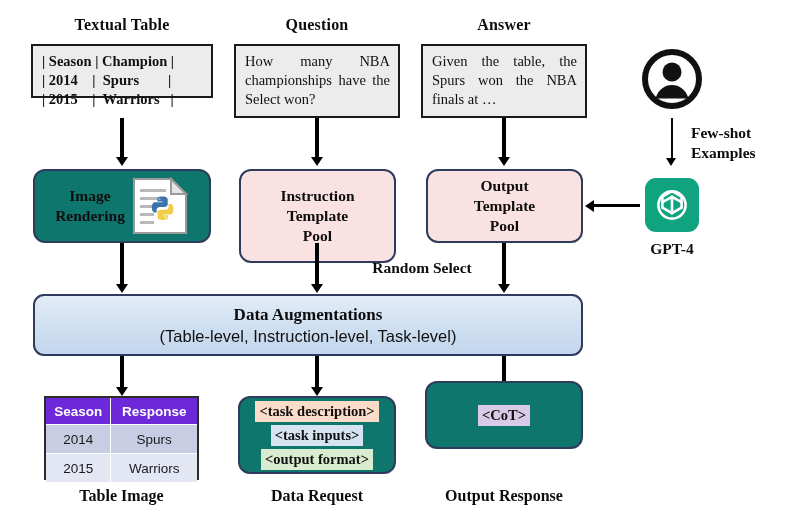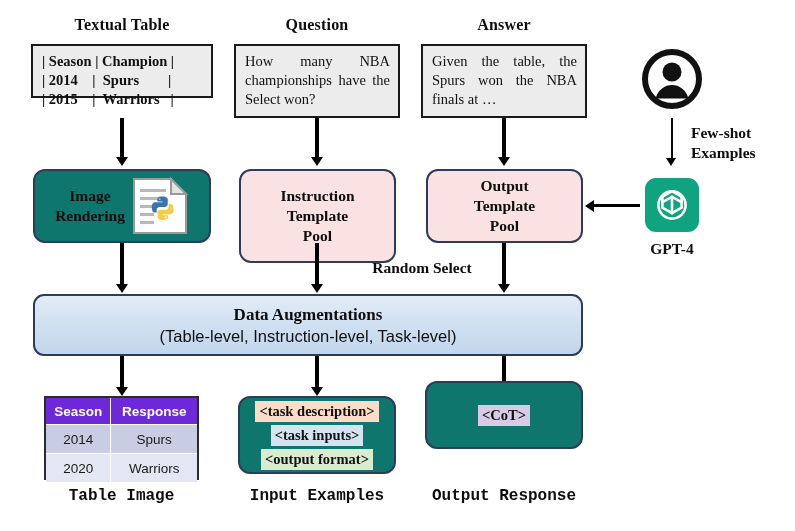--- a/index.html
+++ b/index.html
@@ -197,21 +197,21 @@
     color: #0d0d0d;
   }
   .mid-label {
     font-family: "Liberation Serif", serif;
     font-weight: bold;
     font-size: 15.5px;
     color: #0d0d0d;
     text-align: center;
   }
   .caption {
-    font-family: Liberation Mono, monospace;
+    font-family: Liberation Serif, serif;
     font-weight: bold;
     font-size: 16px;
     text-align: center;
     color: #0d0d0d;
   }
   .proc-inner { display: flex; align-items: center; justify-content: center; gap: 6px; width: 100%; }
 </style>
 </head>
 <body>
 
@@ -351,36 +351,36 @@
           <th>Season</th>
           <th>Response</th>
         </tr>
       </thead>
       <tbody>
         <tr class="r-odd">
           <td>2014</td>
           <td>Spurs</td>
         </tr>
         <tr class="r-even">
-          <td>2020</td>
+          <td>2015</td>
           <td>Warriors</td>
         </tr>
       </tbody>
     </table>
   </div>
   <div class="abs caption" style="left:44px; top:487px; width:155px;">Table Image</div>
 
   <div class="abs proc white" style="left:238px; top:396px; width:158px; height:78px;">
     <div class="chip-stack">
       <span class="chip" style="background:#fadcc8;">&lt;task description&gt;</span>
       <span class="chip" style="background:#d6e4f2;">&lt;task inputs&gt;</span>
       <span class="chip" style="background:#d9ecd0;">&lt;output format&gt;</span>
     </div>
   </div>
-  <div class="abs caption" style="left:238px; top:487px; width:158px;">Input Examples</div>
+  <div class="abs caption" style="left:238px; top:487px; width:158px;">Data Request</div>
 
   <div class="abs proc white" style="left:425px; top:381px; width:158px; height:68px;">
     <div class="chip-stack">
       <span class="chip" style="background:#d9cbe8;">&lt;CoT&gt;</span>
     </div>
   </div>
   <div class="abs caption" style="left:425px; top:487px; width:158px;">Output Response</div>
 
 </div>
 

